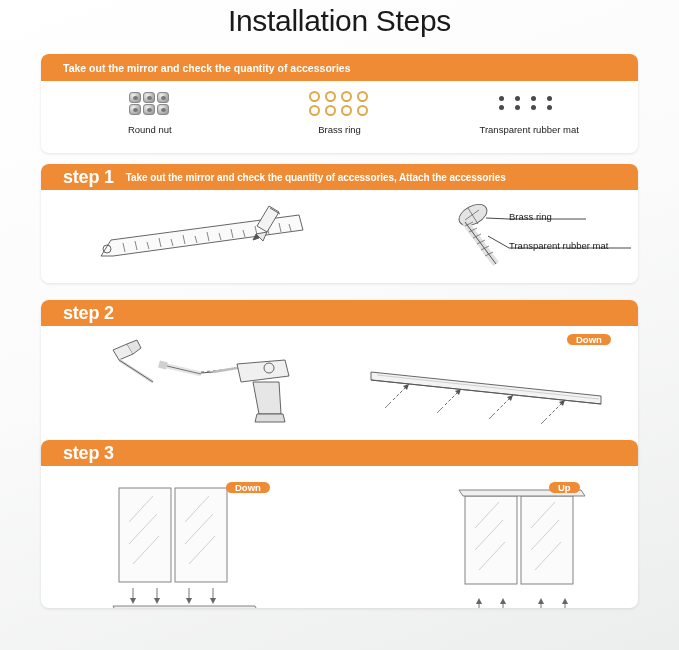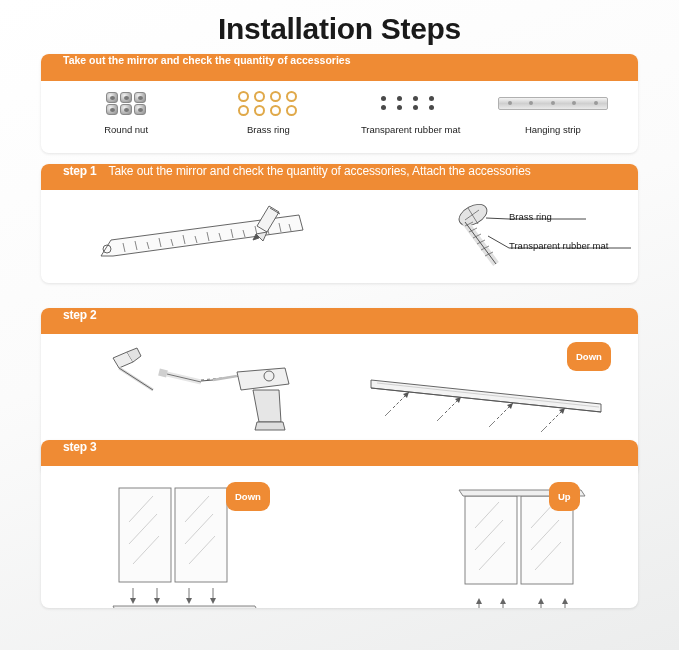--- a/index.html
+++ b/index.html
@@ -10,60 +10,60 @@
     width: 679px;
     height: 650px;
     background: linear-gradient(160deg, #ffffff 0%, #fbfbfb 45%, #eceded 100%);
     font-family: "Liberation Sans", sans-serif;
     overflow: hidden;
     position: relative;
   }
   .page-title {
     text-align: center;
     font-size: 30px;
-    font-weight: bold;
+    font-weight: normal;
     color: #1a1a1a;
     letter-spacing: -0.3px;
-    padding-top: 12px;
+    padding-top: 4px;
     margin: 0;
   }
 
   .section {
     position: absolute;
     left: 41px;
     width: 597px;
     background: #ffffff;
     border-radius: 8px;
     box-shadow: 0 1px 3px rgba(0,0,0,0.10);
     overflow: hidden;
   }
   .band {
     background: #ef8b34;
     color: #ffffff;
     height: 26px;
     display: flex;
-    align-items: flex-start;
+    align-items: center;
     padding: 0 0 0 22px;
     box-sizing: border-box;
     border-radius: 6px 6px 0 0;
   }
   .band.tools {
     font-size: 10.5px;
     font-weight: bold;
     height: 27px;
   }
   .step-label {
-    font-size: 12px;
+    font-size: 18px;
     font-weight: bold;
     letter-spacing: -0.2px;
     margin-right: 12px;
   }
   .step-desc {
-    font-size: 12px;
-    font-weight: normal;
+    font-size: 10px;
+    font-weight: bold;
     letter-spacing: -0.1px;
   }
   .body {
     position: relative;
   }
 
   
   .tools-body {
     height: 72px;
     display: flex;
@@ -139,21 +139,21 @@
   }
   .strip i { width:4px; height:4px; border-radius:50%; background:#9a9a9a; display:block; }
 
   
   .badge {
     position: absolute;
     background: #ef8b34;
     color: #fff;
     font-size: 9.5px;
     font-weight: bold;
-    padding: 9px 9px;
+    padding: 0 9px;
     border-radius: 9px;
   }
 
   .callout-txt {
     position: absolute;
     font-size: 9.5px;
     color: #1a1a1a;
   }
 </style>
 </head>
@@ -208,32 +208,20 @@
             <div class="mat"></div>
           <div class="mat"></div>
             <div class="mat"></div>
             <div class="mat"></div>
             <div class="mat"></div>
         </div>
       </div>
       <div class="cap">Transparent rubber mat</div>
     </div>
 
-    <div class="tool">
-      <div class="art">
-        <div class="strip">
-            <i></i>
-            <i></i>
-            <i></i>
-            <i></i>
-            <i></i>
-          </div>
-      </div>
-      <div class="cap">Hanging strip</div>
-    </div>
 
   </div>
 </div>
 
 <div class="section" style="top:164px;height:119px;">
   <div class="band">
     <span class="step-label">step 1</span>
     <span class="step-desc">Take out the mirror and check the quantity of accessories, Attach the accessories</span>
   </div>
   <div class="body" style="height:93px;">
@@ -287,21 +275,21 @@
         <path d="M447,46 L468,58" stroke="#333"></path>
         <path d="M468,29 L545,29" stroke="#333"></path>
         <path d="M468,58 L590,58" stroke="#333"></path>
       </g>
     </svg>
     <div class="callout-txt" style="left:468px;top:21px;">Brass ring</div>
     <div class="callout-txt" style="left:468px;top:50px;">Transparent rubber mat</div>
   </div>
 </div>
 
-<div class="section" style="top:308px;height:168px;">
+<div class="section" style="top:300px;height:168px;">
   <div class="band">
     <span class="step-label">step 2</span>
   </div>
   <div class="body" style="height:106px;">
     <svg width="597" height="106" viewBox="0 0 597 106">
       <g stroke="#555" fill="none" stroke-width="0.9">
 
         <path d="M72,24 L86,18 L92,28 L78,34 Z" fill="#ededed"></path>
         <path d="M86,18 L96,14 L100,22 L92,28" fill="#e3e3e3"></path>
         <path d="M78,34 L112,56" stroke-width="3" stroke="#d9d9d9"></path>

